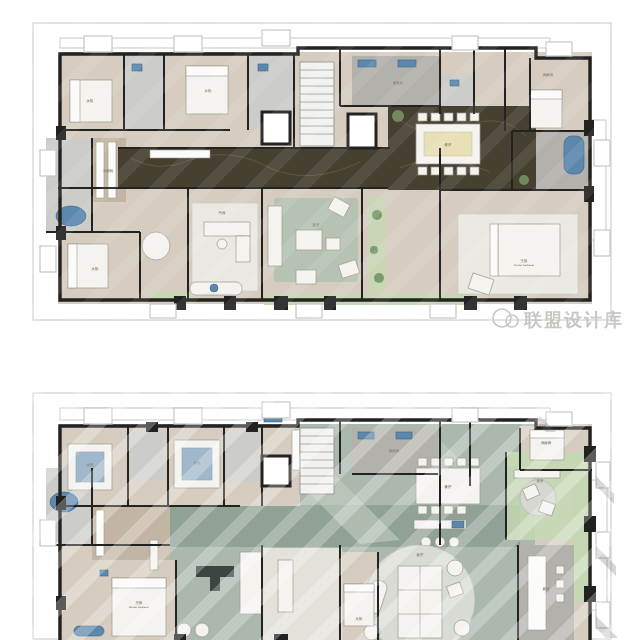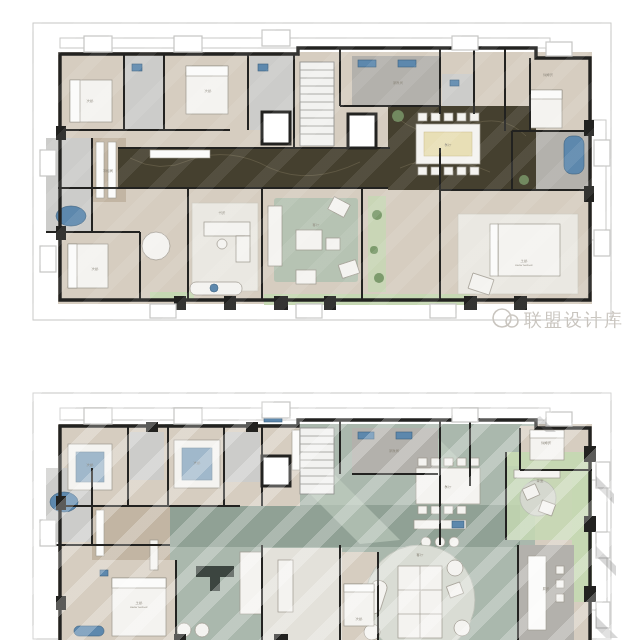--- a/index.html
+++ b/index.html
@@ -1,17 +1,17 @@
 <!DOCTYPE html>
 <html style="--paper: #ffffff; --outline: #c5c5c3; --wall: #222220; --wood: #d6cdc0; --wood2: #c2b5a3; --tile: #ccccca; --tiledark: #b3b1ac; --marble: #45402f; --marblevein: #8a7f63; --teal: #aab8ad; --tealdark: #90a195; --green: #c6d8b3; --plant: #7d9b6d; --blue: #5d88ad; --furn: #f4f3f0; --furnstroke: #9c978d; --rug: #eae8e2; --ruggreen: #b6c3b3; --labelcolor: #8a8579; --wmcolor: #c9c5bf;"><head>
 <meta charset="utf-8">
 <style>
   html,body{margin:0;padding:0;background:#ffffff;}
   .page{position:relative;width:640px;height:640px;background:var(--paper,#fff);overflow:hidden;
-        font-family:"DejaVu Sans","Liberation Sans",sans-serif;}
+        font-family:"DejaVu Sans","Liberation Sans",sans-serif;font-weight:bold;}
   svg{position:absolute;left:0;top:0;}
   
   .outline{fill:none;stroke:var(--outline);stroke-width:1;}
   .stub{fill:#ffffff;stroke:var(--outline);stroke-width:1.2;}
   .wall{stroke:var(--wall);fill:none;}
   .wallfill{fill:var(--wall);stroke:none;}
   .wood{fill:var(--wood);} .wood2{fill:var(--wood2);}
   .tile{fill:var(--tile);} .tiledark{fill:var(--tiledark);}
   .marble{fill:var(--marble);} .vein{stroke:var(--marblevein);stroke-width:.7;opacity:.55;fill:none;}
   .teal{fill:var(--teal);} .tealdark{fill:var(--tealdark);}

